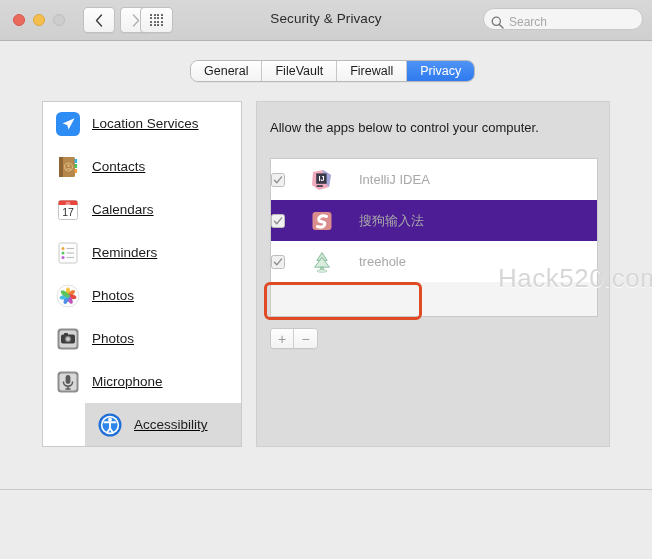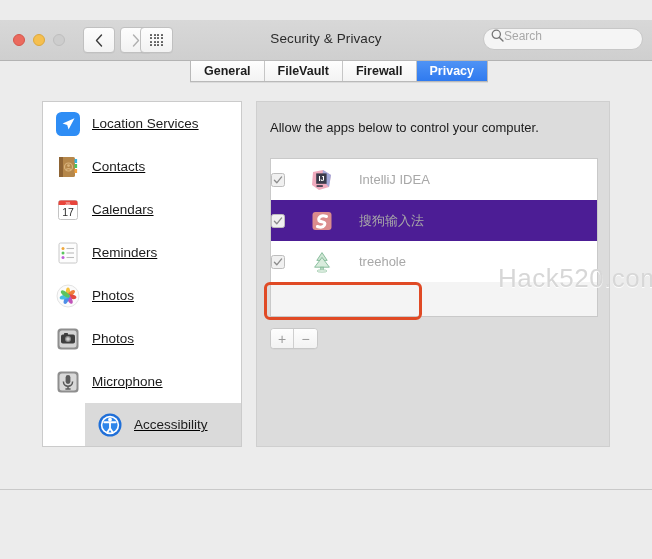--- a/index.html
+++ b/index.html
@@ -21,21 +21,20 @@
   }
 
   
   #titlebar {
     position: absolute;
     left: 0; top: 0;
     width: 652px;
     height: 41px;
     background: linear-gradient(to bottom, #d8d8d8 0%, #cfcfcf 100%);
     border-bottom: 1px solid #b3b3b3;
-    margin-top: 20px;
   }
 
   .traffic-lights {
     position: absolute;
     left: 13px; top: 14px;
     display: flex;
     gap: 8px;
   }
   .tl {
     width: 12px; height: 12px;
@@ -92,44 +91,44 @@
   }
 
   #search-field {
     position: absolute;
     right: 9px; top: 8px;
     width: 160px; height: 22px;
     background: #f5f5f5;
     border: 1px solid #c7c7c7;
     border-radius: 11px;
     display: flex;
-    align-items: flex-start;
+    align-items: flex-end;
     padding-left: 7px;
+    gap: 5px;
   }
   #search-field .mag { flex: 0 0 auto; }
   #search-input {
     border: 0; outline: 0; background: transparent;
     font-family: "Liberation Sans", sans-serif;
     font-size: 12px;
     color: #3b3b3b;
     width: 125px;
   }
   #search-input::placeholder { color: #a8a8a8; }
 
   
   #tabbar {
     position: absolute;
     left: 190px; top: 60px;
     height: 22px;
     display: flex;
     border: 1px solid #b9b9b9;
-    border-radius: 0;
+    border-radius: 8px;
     overflow: hidden;
     box-shadow: 0 0.5px 0.5px rgba(0,0,0,0.07);
-    font-weight: bold;
   }
   .tab {
     padding: 0 13px;
     height: 20px;
     line-height: 20px;
     font-size: 12.5px;
     color: #1d1d1d;
     background: linear-gradient(to bottom, #fefefe, #f3f3f3);
     border-right: 1px solid #c6c6c6;
     white-space: nowrap;

